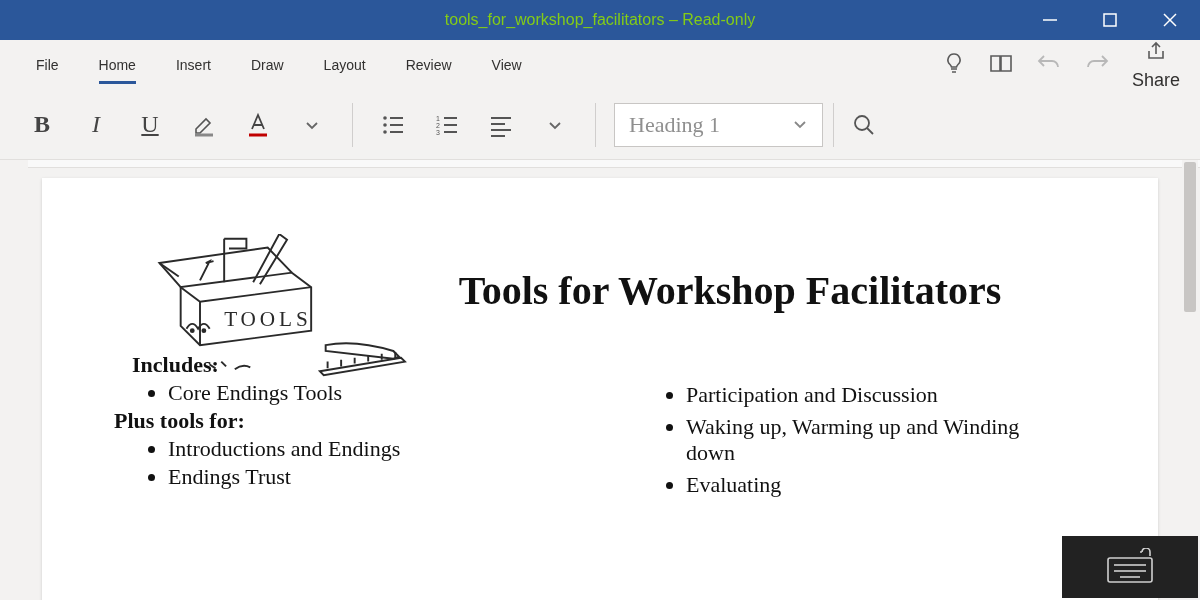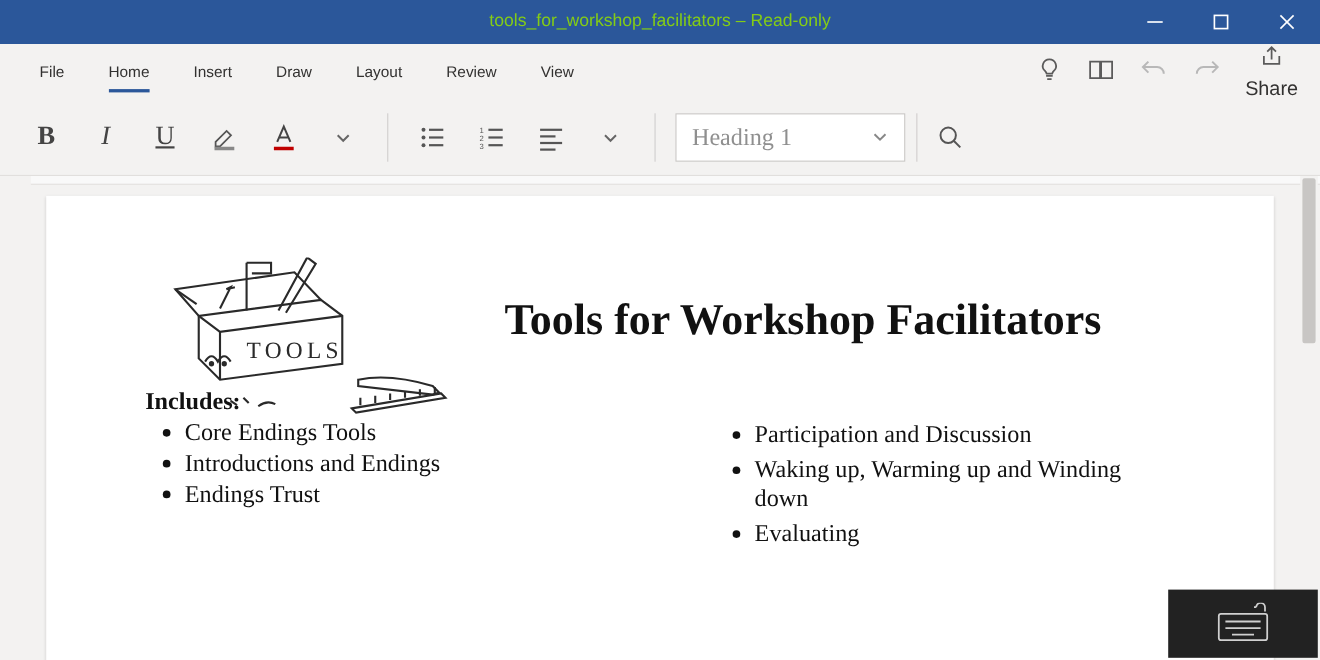--- a/index.html
+++ b/index.html
@@ -224,20 +224,21 @@
     </div>
 
     <h1 class="doc-title">Tools for Workshop Facilitators</h1>
 
     <div class="doc-body">
       <div class="doc-col">
         <div class="doc-heading">Includes:</div>
         <ul class="doc-list">
           <li>Core Endings Tools</li>
         </ul>
+        <div class="doc-heading" style="margin-left:-18px">Plus tools for:</div>
         <ul class="doc-list">
           <li>Introductions and Endings</li>
           <li>Endings Trust</li>
         </ul>
       </div>
       <div class="doc-col">
         <div style="height:28px"></div>
         <ul class="doc-list right">
           <li>Participation and Discussion</li>
           <li>Waking up, Warming up and Winding down</li>

